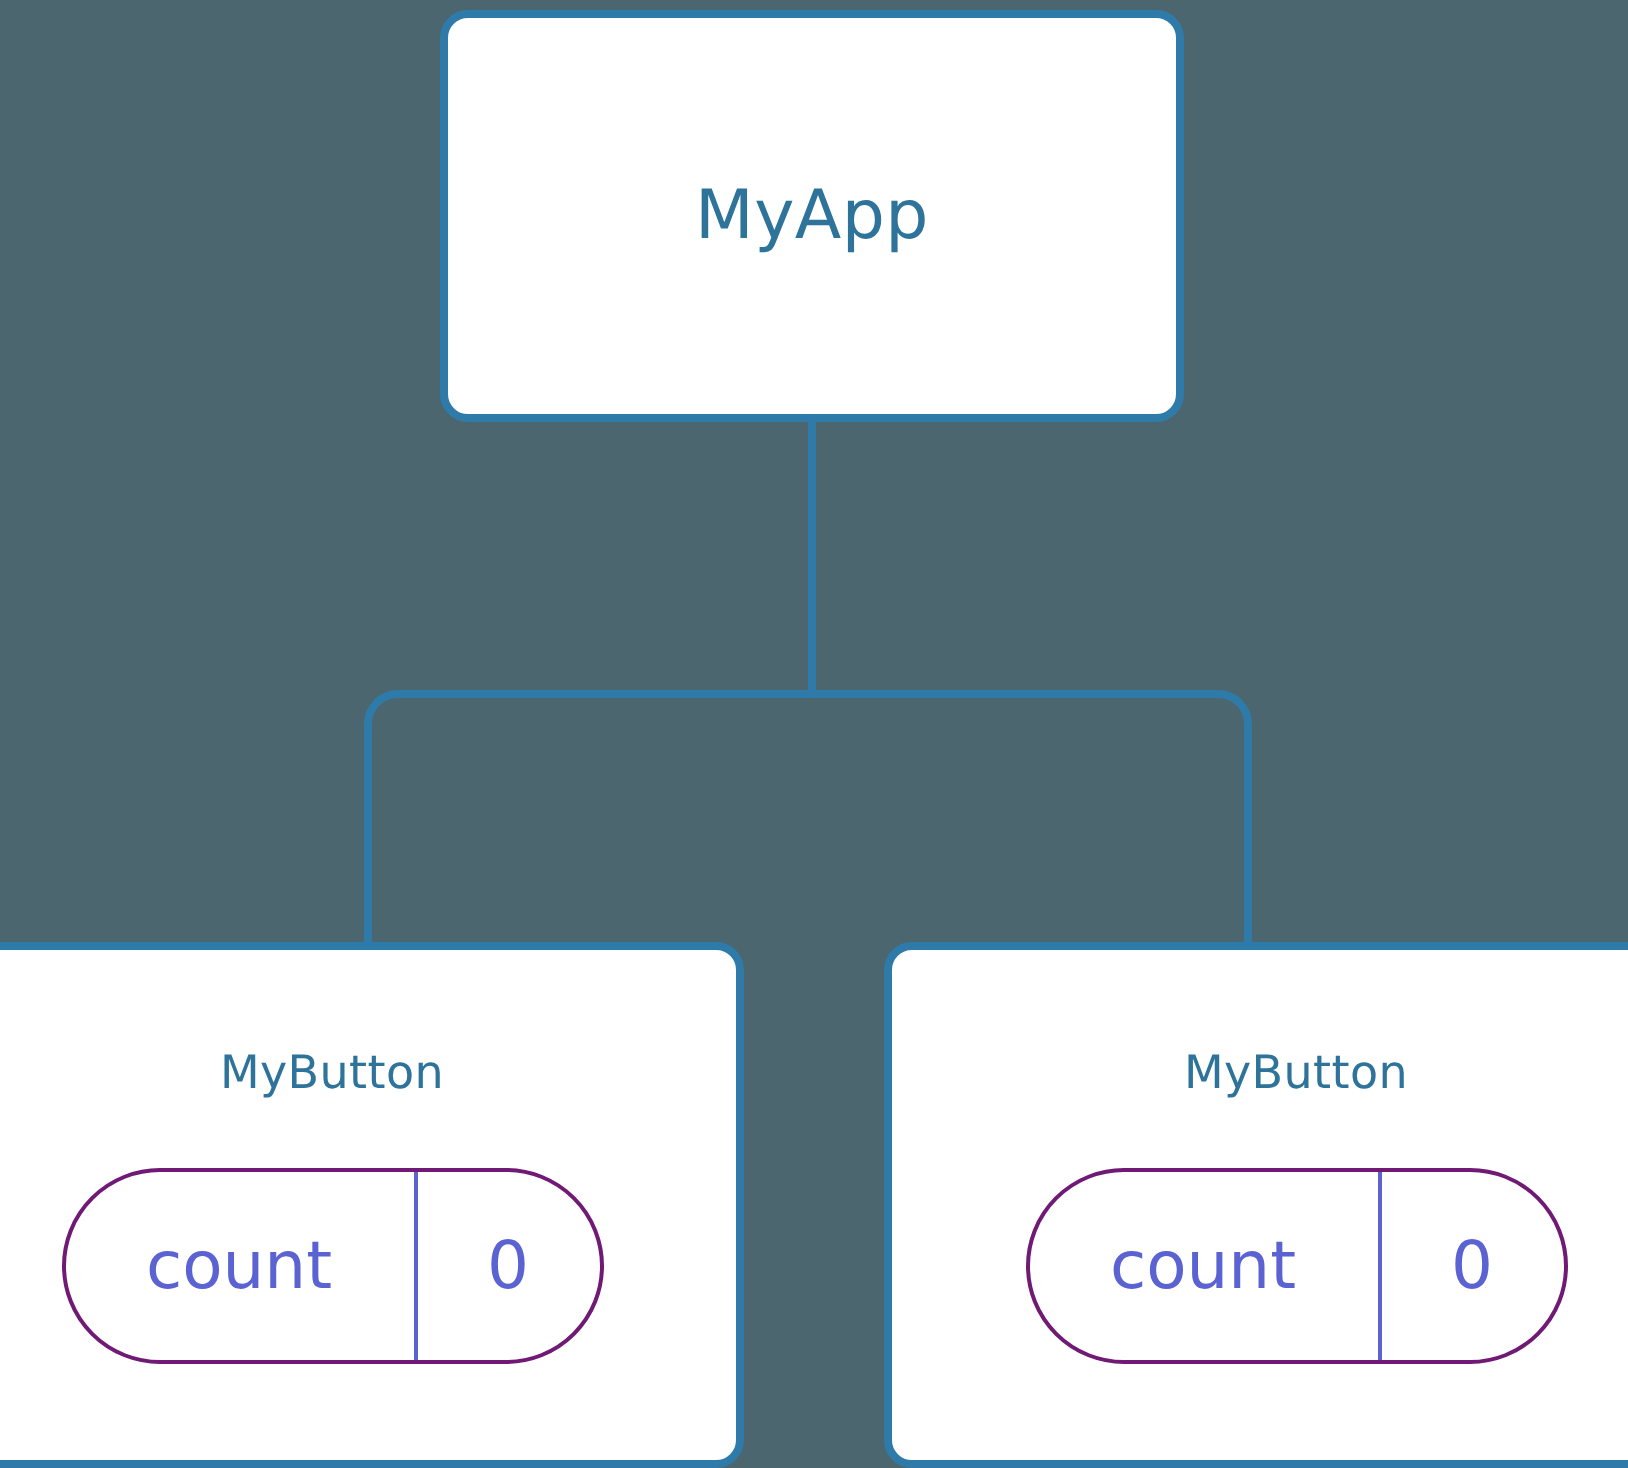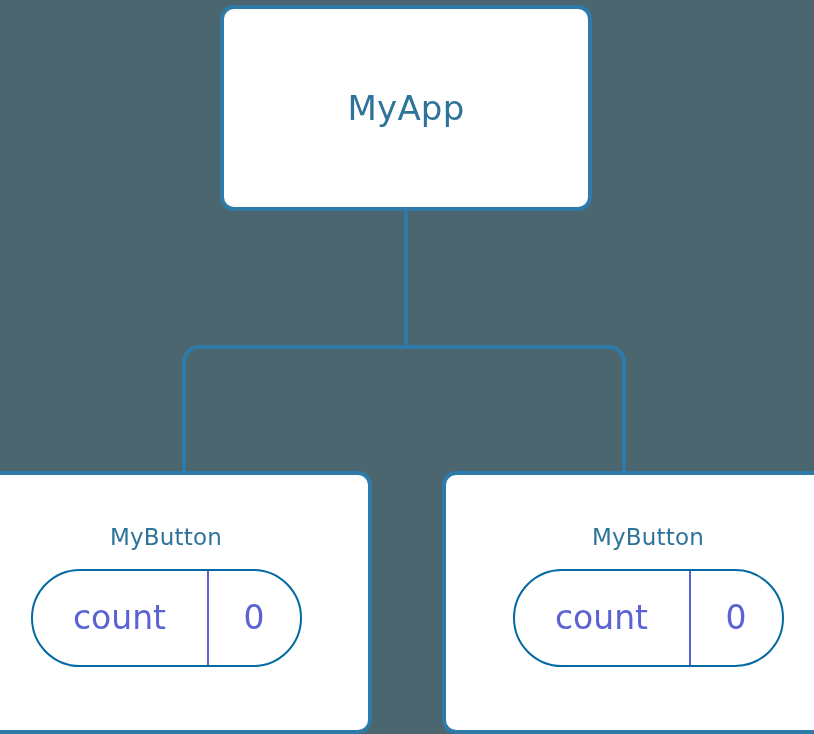--- a/index.html
+++ b/index.html
@@ -81,23 +81,23 @@
     width: 412px;
   }
   .node-child .node-title {
     font-size: 23px;
     line-height: 38px;
     margin-top: 43px;
   }
 
   
   .state-pill {
-    margin-top: 13px;
+    margin-top: 28px;
     height: 98px;
-    border: 2px solid #0369a1;
+    border: 2px solid #701a75;
     border-radius: 49px;
     box-sizing: border-box;
     display: flex;
     align-items: stretch;
     background: transparent;
     overflow: hidden;
   }
   .state-key,
   .state-val {
     display: flex;

